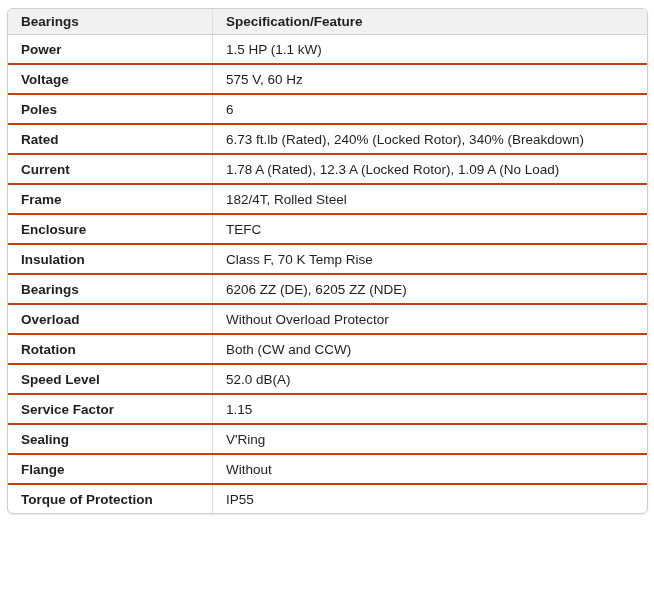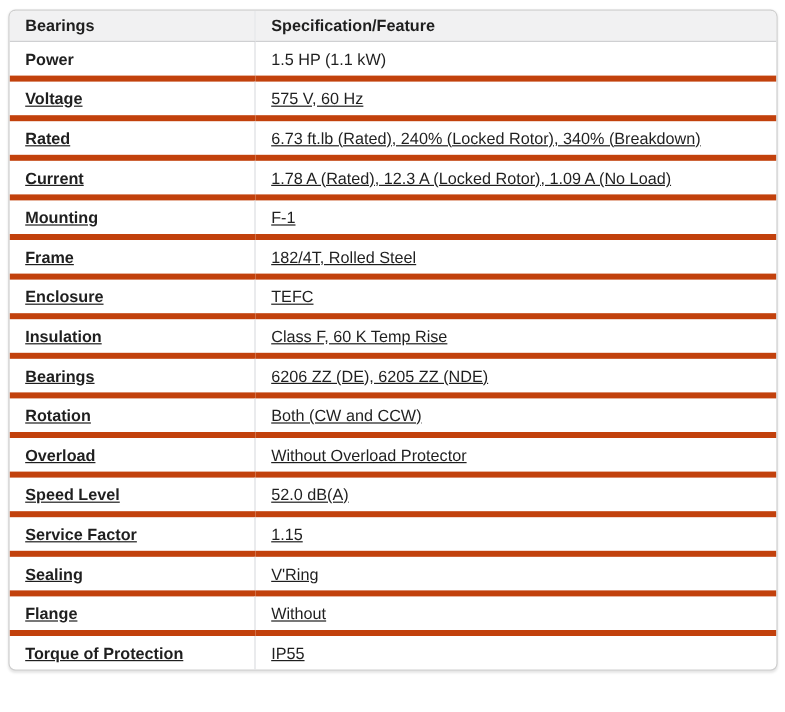--- a/index.html
+++ b/index.html
@@ -44,22 +44,21 @@
     overflow: hidden;
   }
   .spec-table td {
     height: 28px;
     padding: 0 8px 0 13px;
     vertical-align: middle;
     white-space: nowrap;
     overflow: hidden;
   }
   .spec-table tbody tr + tr td {
-    border-top: 5px solid #c2410c;
-    text-decoration: underline;
+    border-top: 2px solid #c2410c;
   }
   .col-category {
     width: 183px;
   }
   .spec-table td.col-category {
     font-weight: 600;
   }
   .spec-table th.col-value,
   .spec-table td.col-value {
     border-left: 1px solid #dcdee1;
@@ -79,54 +78,54 @@
     <tbody>
         <tr>
           <td class="col-category">Power</td>
           <td class="col-value">1.5 HP (1.1 kW)</td>
         </tr>
         <tr>
           <td class="col-category">Voltage</td>
           <td class="col-value">575 V, 60 Hz</td>
         </tr>
         <tr>
+          <td class="col-category">Poles</td>
+          <td class="col-value">6</td>
+        </tr>
+        <tr>
           <td class="col-category">Rated</td>
           <td class="col-value">6.73 ft.lb (Rated), 240% (Locked Rotor), 340% (Breakdown)</td>
         </tr>
         <tr>
           <td class="col-category">Current</td>
           <td class="col-value">1.78 A (Rated), 12.3 A (Locked Rotor), 1.09 A (No Load)</td>
-        </tr>
-        <tr>
-          <td class="col-category">Mounting</td>
-          <td class="col-value">F-1</td>
         </tr>
         <tr>
           <td class="col-category">Frame</td>
           <td class="col-value">182/4T, Rolled Steel</td>
         </tr>
         <tr>
           <td class="col-category">Enclosure</td>
           <td class="col-value">TEFC</td>
         </tr>
         <tr>
           <td class="col-category">Insulation</td>
-          <td class="col-value">Class F, 60 K Temp Rise</td>
+          <td class="col-value">Class F, 70 K Temp Rise</td>
         </tr>
         <tr>
           <td class="col-category">Bearings</td>
           <td class="col-value">6206 ZZ (DE), 6205 ZZ (NDE)</td>
         </tr>
         <tr>
+          <td class="col-category">Overload</td>
+          <td class="col-value">Without Overload Protector</td>
+        </tr>
+        <tr>
           <td class="col-category">Rotation</td>
           <td class="col-value">Both (CW and CCW)</td>
-        </tr>
-        <tr>
-          <td class="col-category">Overload</td>
-          <td class="col-value">Without Overload Protector</td>
         </tr>
         <tr>
           <td class="col-category">Speed Level</td>
           <td class="col-value">52.0 dB(A)</td>
         </tr>
         <tr>
           <td class="col-category">Service Factor</td>
           <td class="col-value">1.15</td>
         </tr>
         <tr>

